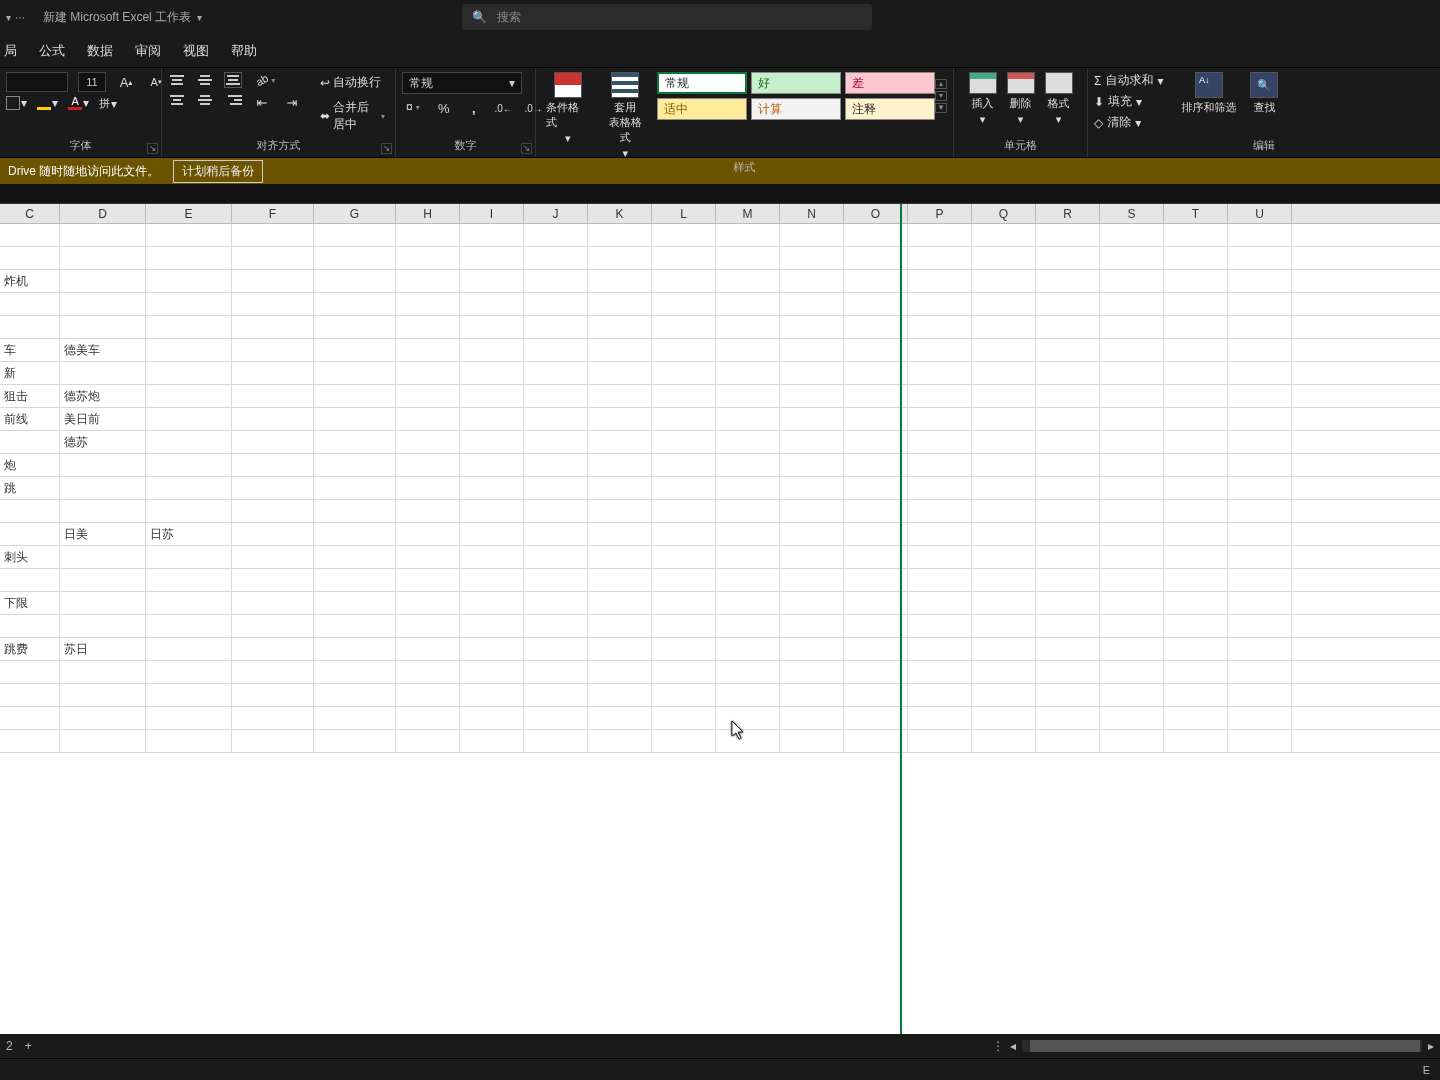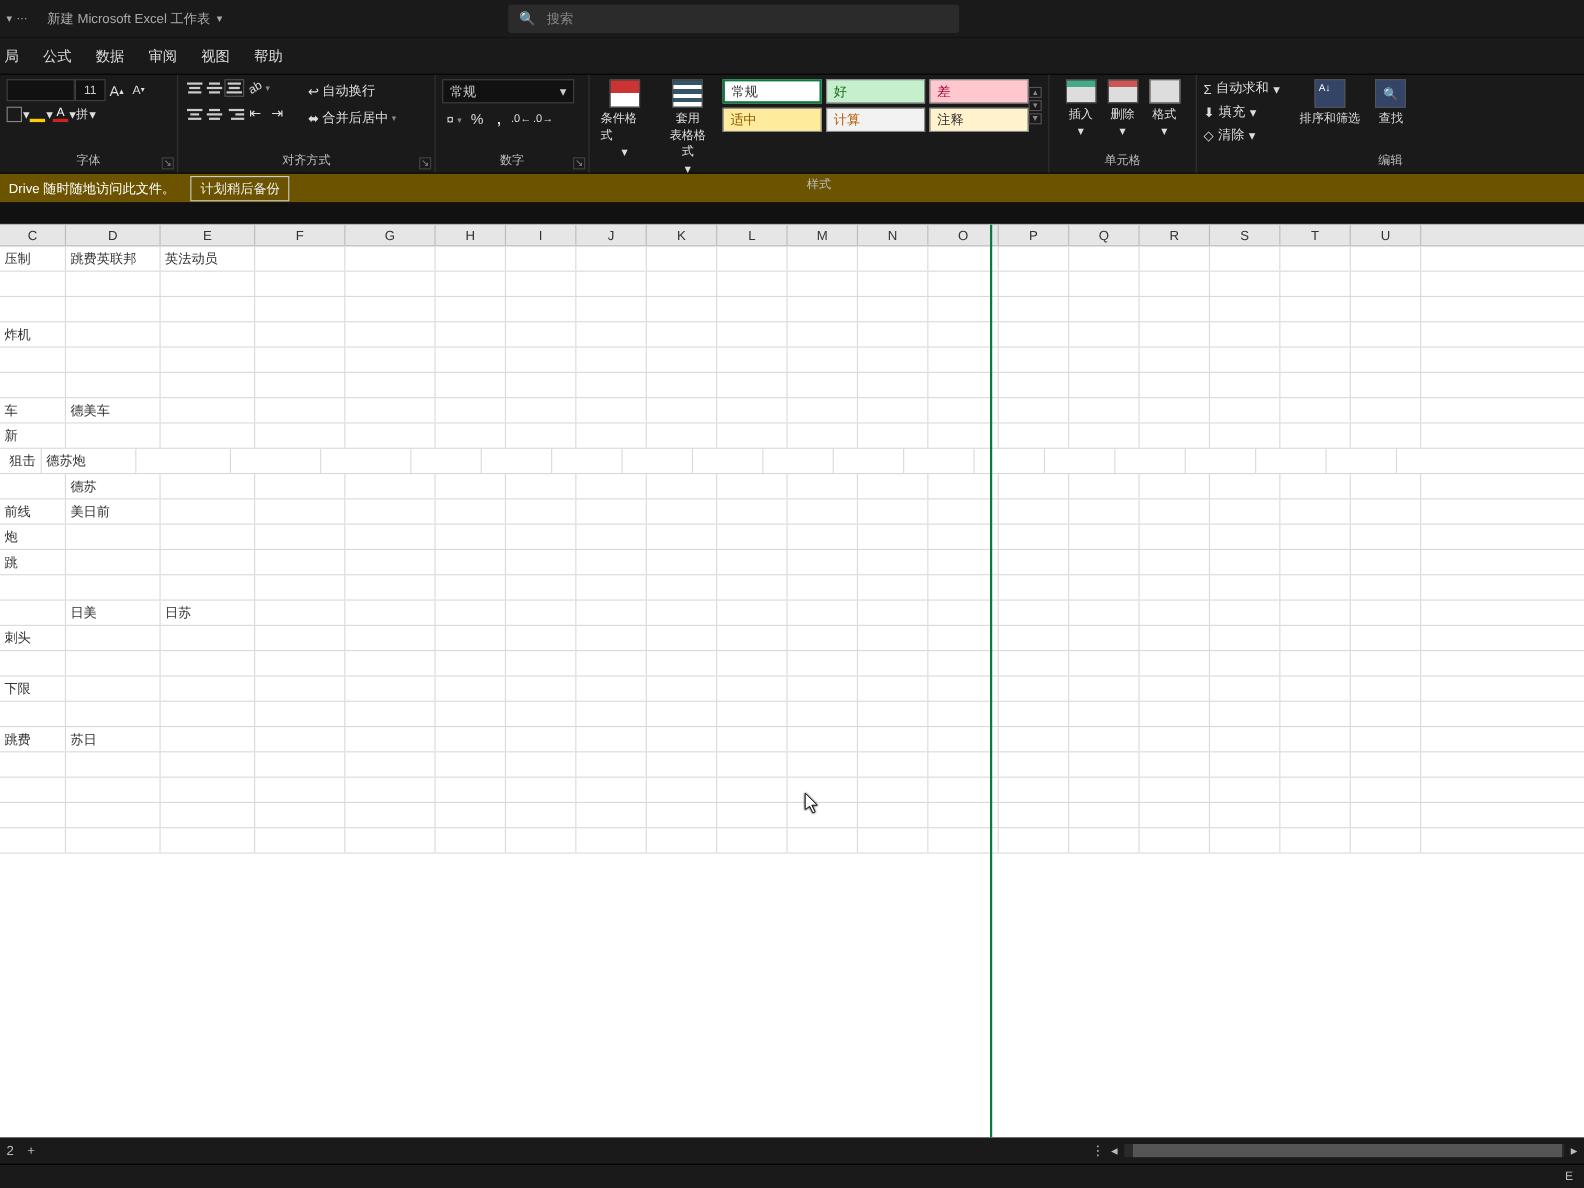--- a/index.html
+++ b/index.html
@@ -12,21 +12,21 @@
 .tabs { height:34px; background:#1a1a1a; display:flex; align-items:center; gap:22px; padding-left:4px; font-size:13px; color:#ddd; border-bottom:1px solid #000;}
 .tabs .tab { cursor:pointer; }
 .ribbon { height:90px; background:#1a1a1a; display:flex; color:#ddd; font-size:12px; border-bottom:1px solid #000;}
 .group { border-right:1px solid #333; display:flex; flex-direction:column; justify-content:space-between; padding:4px 6px 2px 6px; position:relative;}
 .group-body { flex:1; display:flex; align-items:flex-start; gap:6px; }
 .group-label { text-align:center; font-size:11px; color:#bbb; padding-bottom:2px; position:relative;}
 .dlaunch { position:absolute; right:3px; bottom:3px; font-size:9px; color:#888; border:1px solid #444; width:11px; height:11px; line-height:9px; text-align:center;}
 .btn { display:flex; align-items:center; gap:3px; padding:2px 4px; color:#ddd; }
 .btn .caret { font-size:8px; color:#888; }
 .vcol { display:flex; flex-direction:column; gap:4px; }
-.hrow { display:flex; gap:0; align-items:flex-end; }
+.hrow { display:flex; gap:10px; align-items:flex-start; }
 .fontname { width:62px; height:20px; background:#111; border:1px solid #444; font-size:11px; padding:0 4px; color:#ccc;}
 .fontsize { width:28px; height:20px; background:#111; border:1px solid #444; font-size:11px; text-align:center; color:#ccc;}
 .iconbtn { width:20px; height:20px; display:flex; align-items:center; justify-content:center; font-size:13px; color:#ddd;}
 .swatch { display:flex; align-items:center; gap:1px;}
 .swatch .bar { width:14px; height:3px; }
 .alignbox { width:18px; height:16px; display:flex; flex-direction:column; justify-content:center; gap:2px; align-items:center;}
 .alignbox i { display:block; height:2px; background:#ccc; }
 .numfmt { width:120px; height:22px; background:#111; border:1px solid #444; font-size:12px; padding:0 6px; display:flex; align-items:center; justify-content:space-between; color:#ccc;}
 .bigbtn { display:flex; flex-direction:column; align-items:center; gap:2px; font-size:11px; padding:0 4px;}
 .bigbtn .ico { width:28px; height:26px; border:1px solid #555; }
@@ -325,41 +325,20 @@
       <div class="ch" style="width: 64px;">O</div>
       <div class="ch" style="width: 64px;">P</div>
       <div class="ch" style="width: 64px;">Q</div>
       <div class="ch" style="width: 64px;">R</div>
       <div class="ch" style="width: 64px;">S</div>
       <div class="ch" style="width: 64px;">T</div>
       <div class="ch" style="width: 64px;">U</div>
     </div>
   <div class="rows" id="rows">
       <div class="row">
-        <div class="cell" style="width: 60px;">压制</div>
-        <div class="cell" style="width: 86px;">跳费英联邦</div>
-        <div class="cell" style="width: 86px;">英法动员</div>
-        <div class="cell" style="width: 82px;"></div>
-        <div class="cell" style="width: 82px;"></div>
-        <div class="cell" style="width: 64px;"></div>
-        <div class="cell" style="width: 64px;"></div>
-        <div class="cell" style="width: 64px;"></div>
-        <div class="cell" style="width: 64px;"></div>
-        <div class="cell" style="width: 64px;"></div>
-        <div class="cell" style="width: 64px;"></div>
-        <div class="cell" style="width: 64px;"></div>
-        <div class="cell" style="width: 64px;"></div>
-        <div class="cell" style="width: 64px;"></div>
-        <div class="cell" style="width: 64px;"></div>
-        <div class="cell" style="width: 64px;"></div>
-        <div class="cell" style="width: 64px;"></div>
-        <div class="cell" style="width: 64px;"></div>
-        <div class="cell" style="width: 64px;"></div>
-      </div>
-      <div class="row">
         <div class="cell" style="width: 60px;"></div>
         <div class="cell" style="width: 86px;"></div>
         <div class="cell" style="width: 86px;"></div>
         <div class="cell" style="width: 82px;"></div>
         <div class="cell" style="width: 82px;"></div>
         <div class="cell" style="width: 64px;"></div>
         <div class="cell" style="width: 64px;"></div>
         <div class="cell" style="width: 64px;"></div>
         <div class="cell" style="width: 64px;"></div>
         <div class="cell" style="width: 64px;"></div>
@@ -493,43 +472,22 @@
         <div class="cell" style="width: 64px;"></div>
         <div class="cell" style="width: 64px;"></div>
         <div class="cell" style="width: 64px;"></div>
         <div class="cell" style="width: 64px;"></div>
         <div class="cell" style="width: 64px;"></div>
         <div class="cell" style="width: 64px;"></div>
         <div class="cell" style="width: 64px;"></div>
         <div class="cell" style="width: 64px;"></div>
       </div>
       <div class="row">
-        <div class="cell" style="width: 38px; text-align: center;">狙击</div>
+        <div class="cell" style="width: 60px;">狙击</div>
         <div class="cell" style="width: 86px;">德苏炮</div>
-        <div class="cell" style="width: 86px;"></div>
-        <div class="cell" style="width: 82px;"></div>
-        <div class="cell" style="width: 82px;"></div>
-        <div class="cell" style="width: 64px;"></div>
-        <div class="cell" style="width: 64px;"></div>
-        <div class="cell" style="width: 64px;"></div>
-        <div class="cell" style="width: 64px;"></div>
-        <div class="cell" style="width: 64px;"></div>
-        <div class="cell" style="width: 64px;"></div>
-        <div class="cell" style="width: 64px;"></div>
-        <div class="cell" style="width: 64px;"></div>
-        <div class="cell" style="width: 64px;"></div>
-        <div class="cell" style="width: 64px;"></div>
-        <div class="cell" style="width: 64px;"></div>
-        <div class="cell" style="width: 64px;"></div>
-        <div class="cell" style="width: 64px;"></div>
-        <div class="cell" style="width: 64px;"></div>
-      </div>
-      <div class="row">
-        <div class="cell" style="width: 60px;"></div>
-        <div class="cell" style="width: 86px;">德苏</div>
         <div class="cell" style="width: 86px;"></div>
         <div class="cell" style="width: 82px;"></div>
         <div class="cell" style="width: 82px;"></div>
         <div class="cell" style="width: 64px;"></div>
         <div class="cell" style="width: 64px;"></div>
         <div class="cell" style="width: 64px;"></div>
         <div class="cell" style="width: 64px;"></div>
         <div class="cell" style="width: 64px;"></div>
         <div class="cell" style="width: 64px;"></div>
         <div class="cell" style="width: 64px;"></div>
@@ -537,20 +495,41 @@
         <div class="cell" style="width: 64px;"></div>
         <div class="cell" style="width: 64px;"></div>
         <div class="cell" style="width: 64px;"></div>
         <div class="cell" style="width: 64px;"></div>
         <div class="cell" style="width: 64px;"></div>
         <div class="cell" style="width: 64px;"></div>
       </div>
       <div class="row">
         <div class="cell" style="width: 60px;">前线</div>
         <div class="cell" style="width: 86px;">美日前</div>
+        <div class="cell" style="width: 86px;"></div>
+        <div class="cell" style="width: 82px;"></div>
+        <div class="cell" style="width: 82px;"></div>
+        <div class="cell" style="width: 64px;"></div>
+        <div class="cell" style="width: 64px;"></div>
+        <div class="cell" style="width: 64px;"></div>
+        <div class="cell" style="width: 64px;"></div>
+        <div class="cell" style="width: 64px;"></div>
+        <div class="cell" style="width: 64px;"></div>
+        <div class="cell" style="width: 64px;"></div>
+        <div class="cell" style="width: 64px;"></div>
+        <div class="cell" style="width: 64px;"></div>
+        <div class="cell" style="width: 64px;"></div>
+        <div class="cell" style="width: 64px;"></div>
+        <div class="cell" style="width: 64px;"></div>
+        <div class="cell" style="width: 64px;"></div>
+        <div class="cell" style="width: 64px;"></div>
+      </div>
+      <div class="row">
+        <div class="cell" style="width: 60px;"></div>
+        <div class="cell" style="width: 86px;">德苏</div>
         <div class="cell" style="width: 86px;"></div>
         <div class="cell" style="width: 82px;"></div>
         <div class="cell" style="width: 82px;"></div>
         <div class="cell" style="width: 64px;"></div>
         <div class="cell" style="width: 64px;"></div>
         <div class="cell" style="width: 64px;"></div>
         <div class="cell" style="width: 64px;"></div>
         <div class="cell" style="width: 64px;"></div>
         <div class="cell" style="width: 64px;"></div>
         <div class="cell" style="width: 64px;"></div>

